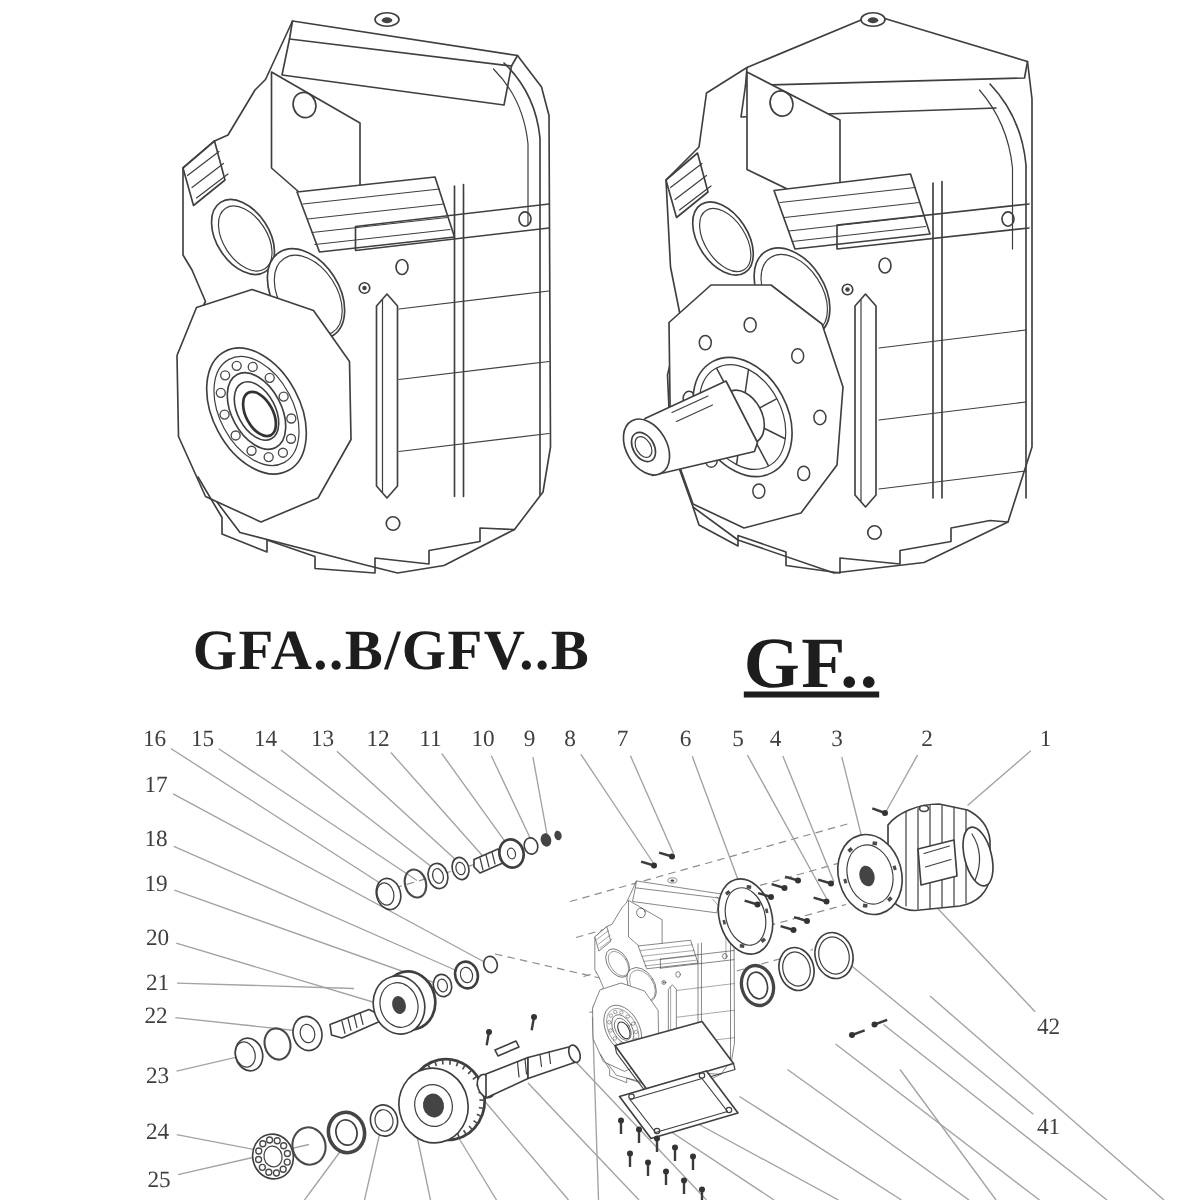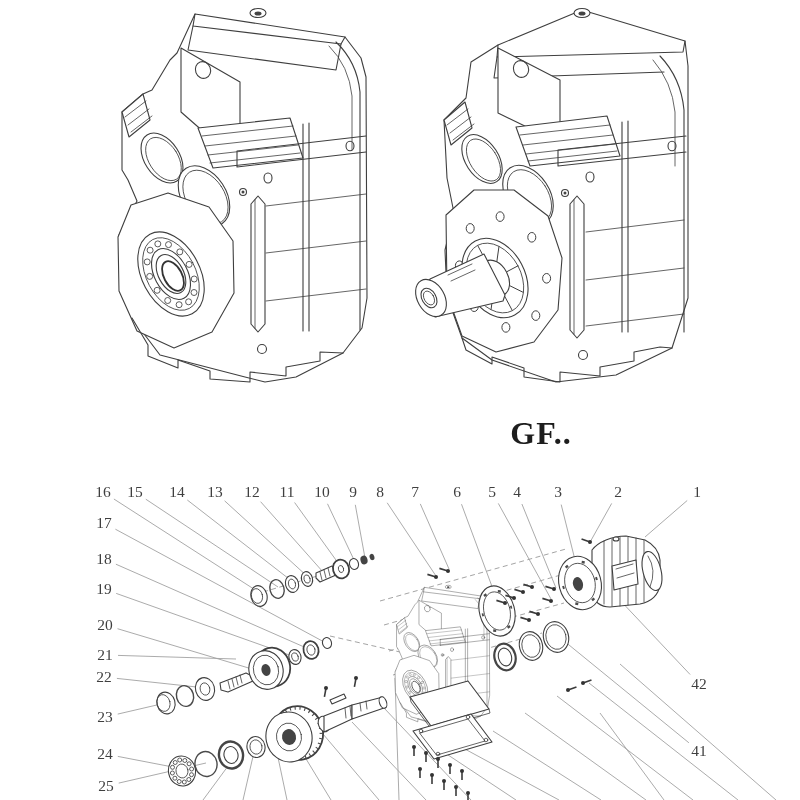--- a/index.html
+++ b/index.html
@@ -1,21 +1,21 @@
 <!DOCTYPE html>
 <html style="--line: #3f3f3f; --leader: #a2a2a2; --label: #3f3f3f; --dark: #444444;"><head>
 <meta charset="utf-8">
 <style>
   html,body{margin:0;padding:0;background:#ffffff;}
   #page{position:relative;width:800px;height:800px;background:#fff;overflow:hidden;
         font-family:"Liberation Serif", serif;}
   .caption{position:absolute;font-weight:700;color:#1d1d1d;text-align:center;
            font-family:"Liberation Serif", serif;letter-spacing:1px;}
   #cap-left{left:111px;top:412px;width:300px;font-size:38px;}
-  #cap-right{left:466px;top:415px;width:150px;font-size:32px;}
+  #cap-right{left:466px;top:415px;width:150px;font-size:48px;text-decoration:underline;}
   svg{position:absolute;left:0;top:0;}
   .ln{stroke:var(--line,#3f3f3f);fill:none;stroke-width:1.1;stroke-linejoin:round;stroke-linecap:round;}
   .lnf{stroke:var(--line,#3f3f3f);fill:#ffffff;stroke-width:1.1;stroke-linejoin:round;}
   .thin{stroke-width:0.8;}
   .dk{fill:var(--dark,#444);stroke:none;}
   .leader{stroke:var(--leader,#a0a0a0);stroke-width:0.9;fill:none;}
   .dash{stroke:#8d8d8d;stroke-width:0.8;fill:none;stroke-dasharray:5 3.5;}
   .callout-label{font:15.5px "Liberation Serif", serif;fill:var(--label,#3f3f3f);}
 </style>
 </head>
@@ -455,14 +455,15 @@
         <text x="105" y="660" text-anchor="middle" class="callout-label">21</text>
         <text x="104" y="682" text-anchor="middle" class="callout-label">22</text>
         <text x="105" y="722" text-anchor="middle" class="callout-label">23</text>
         <text x="105" y="759" text-anchor="middle" class="callout-label">24</text>
         <text x="106" y="791" text-anchor="middle" class="callout-label">25</text>
         <text x="699" y="756" text-anchor="middle" class="callout-label">41</text>
         <text x="699" y="689" text-anchor="middle" class="callout-label">42</text>
       </g>
   </svg>
 
+  <div class="caption" id="cap-left">GFA..B/GFV..B</div>
   <div class="caption" id="cap-right">GF..</div>
 </div>
 
 </body></html>

